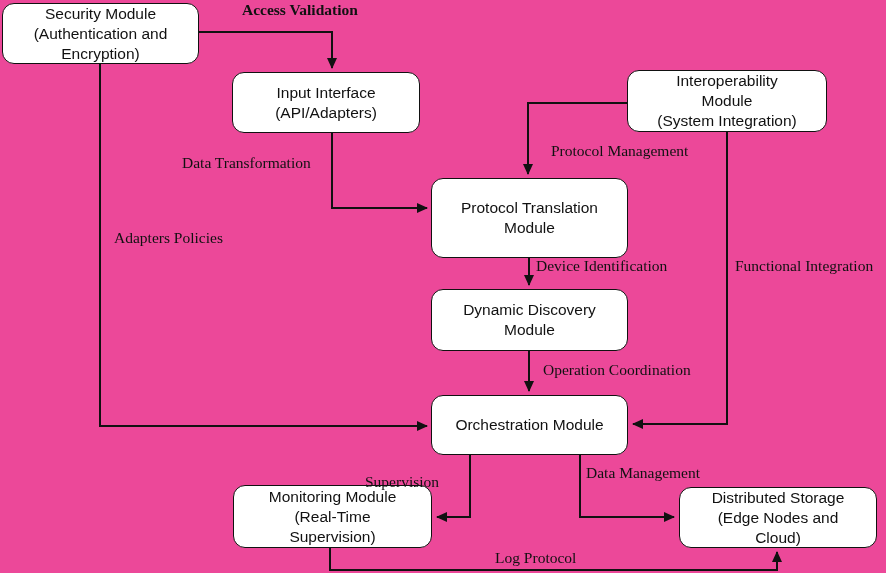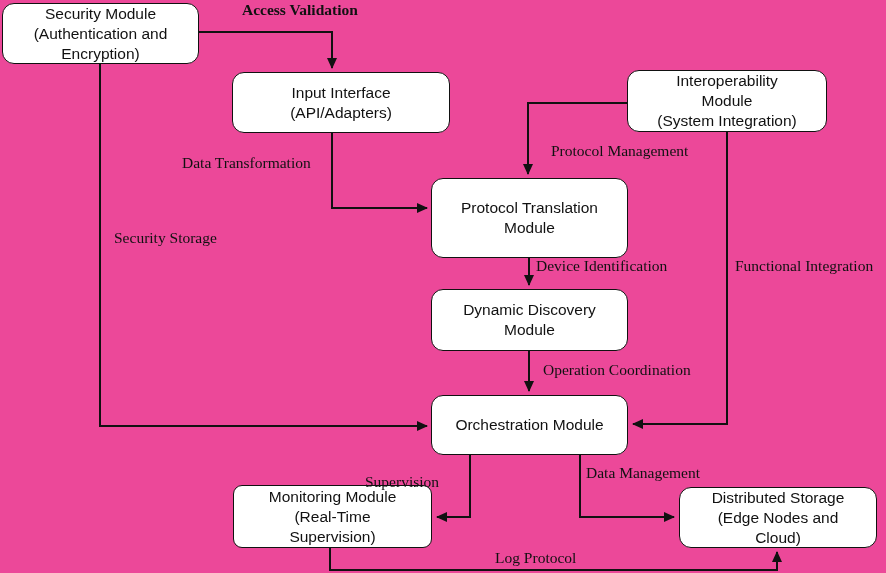--- a/index.html
+++ b/index.html
@@ -69,46 +69,46 @@
     <path class="edge" d="M727,132 V424 H633" marker-end="url(#arr)"></path>
     <path class="edge" d="M470,455 V517 H437" marker-end="url(#arr)"></path>
     <path class="edge" d="M580,455 V517 H674" marker-end="url(#arr)"></path>
     <path class="edge" d="M330,548 V570 H777 V552" marker-end="url(#arr)"></path>
   </svg>
 
   <div class="node" style="left:2px;   top:3px;   width:197px; height:61px;">Security Module
 (Authentication and
 Encryption)</div>
 
-  <div class="node" style="left:232px; top:72px;  width:218px; height:61px;">Input Interface
+  <div class="node" style="left:232px; top:72px;  width:188px; height:61px;">Input Interface
 (API/Adapters)</div>
 
   <div class="node" style="left:627px; top:70px;  width:200px; height:62px;">Interoperability
 Module
 (System Integration)</div>
 
   <div class="node" style="left:431px; top:178px; width:197px; height:80px;">Protocol Translation
 Module</div>
 
   <div class="node" style="left:431px; top:289px; width:197px; height:62px;">Dynamic Discovery
 Module</div>
 
   <div class="node" style="left:431px; top:395px; width:197px; height:60px;">Orchestration Module</div>
 
-  <div class="node" style="left:233px; top:485px; width:199px; height:63px;border-radius:9px;">Monitoring Module
+  <div class="node" style="left:233px; top:485px; width:199px; height:63px;">Monitoring Module
 (Real-Time
 Supervision)</div>
 
   <div class="node" style="left:679px; top:487px; width:198px; height:61px;">Distributed Storage
 (Edge Nodes and
 Cloud)</div>
 
   <div class="elabel" style="left:242px; top:1px;font-weight:bold;">Access Validation</div>
 
-  <div class="elabel" style="left:114px; top:229px;">Security Storage</div>
+  <div class="elabel" style="left:114px; top:229px;">Adapters Policies</div>
 
   <div class="elabel" style="left:182px; top:154px;">Data Transformation</div>
 
   <div class="elabel" style="left:540px; top:142px;margin-left:11px;">Protocol Management</div>
 
   <div class="elabel" style="left:536px; top:257px;">Device Identification</div>
 
   <div class="elabel" style="left:543px; top:361px;">Operation Coordination</div>
 
   <div class="elabel" style="left:735px; top:257px;">Functional Integration</div>

